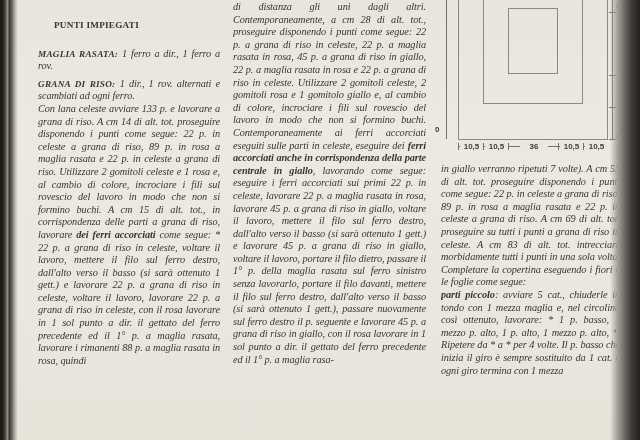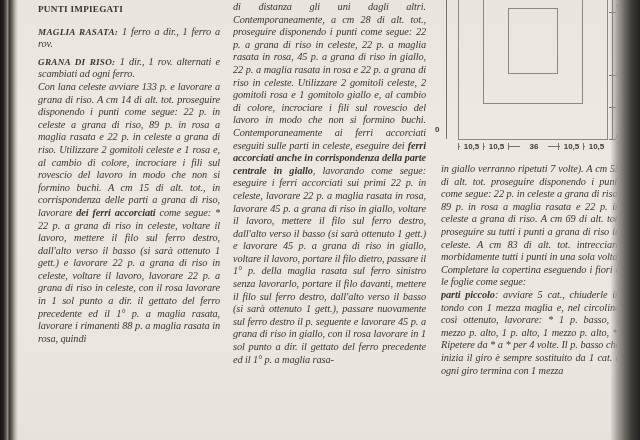--- a/index.html
+++ b/index.html
@@ -12,21 +12,21 @@
   .page{position:absolute;inset:0;overflow:hidden;}
   
   .edge-left{position:absolute;left:0;top:0;width:18px;height:440px;z-index:6;
     background:linear-gradient(90deg,#161512 0%,#24221f 18%,#57534d 32%,#938f88 42%,#3b3833 52%,#6b6761 66%,#b4b0a9 82%,rgba(234,231,224,0) 100%);}
   .edge-right{position:absolute;right:0;top:0;width:30px;height:440px;z-index:6;
     background:linear-gradient(270deg,#22211f 0%,#3d3b38 28%,#6e6b66 52%,#a29e97 74%,rgba(234,231,224,0) 100%);}
   
   .col{position:absolute;z-index:2;text-align:justify;
     font-size:10.3px;line-height:12.6px;letter-spacing:-0.1px;hyphens:auto;}
   .col p{margin:0;font-style:italic;}
-  .col h3{margin:0;font-size:10.4px;letter-spacing:.35px;font-weight:700;}
+  .col h3{margin:16px;font-size:10.4px;letter-spacing:.35px;font-weight:700;}
   .b{font-weight:700;}
   .caps{font-size:9.2px;letter-spacing:.25px;}
   #col1{left:38px;top:3px;width:182px;height:437px;overflow:hidden;}
   #col2{left:233px;top:1px;width:193px;height:439px;overflow:hidden;}
   #col3{left:441px;top:163px;width:179px;height:277px;overflow:hidden;}
   
   .diagram{position:absolute;inset:0;z-index:1;}
   .rect{position:absolute;border:1.4px solid #8d8982;background:transparent;}
   .dline{position:absolute;background:#76726b;}
   .tickv{position:absolute;width:1px;height:7px;background:#76726b;}

